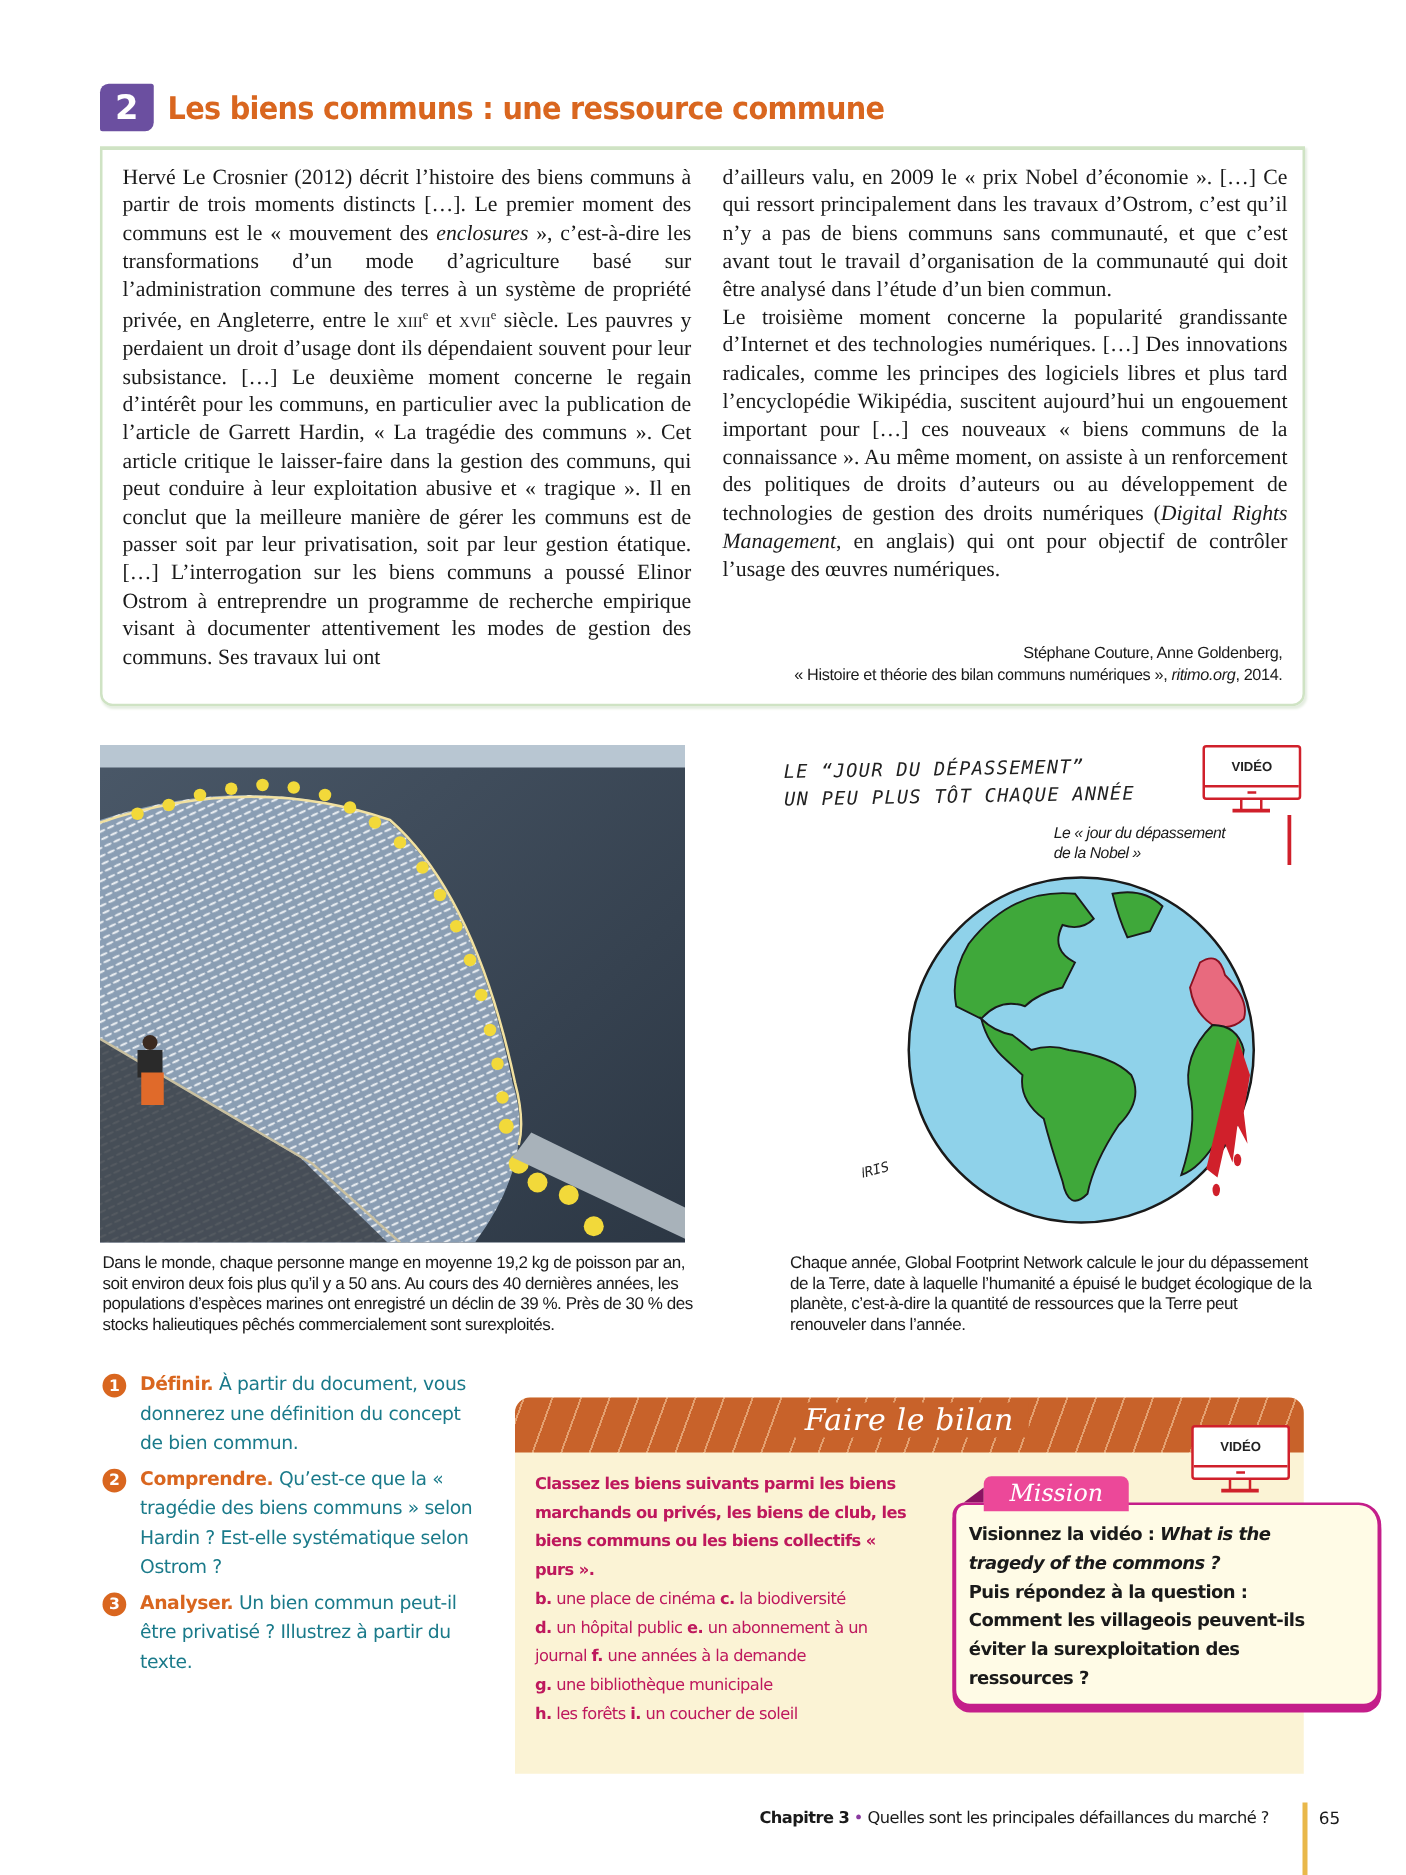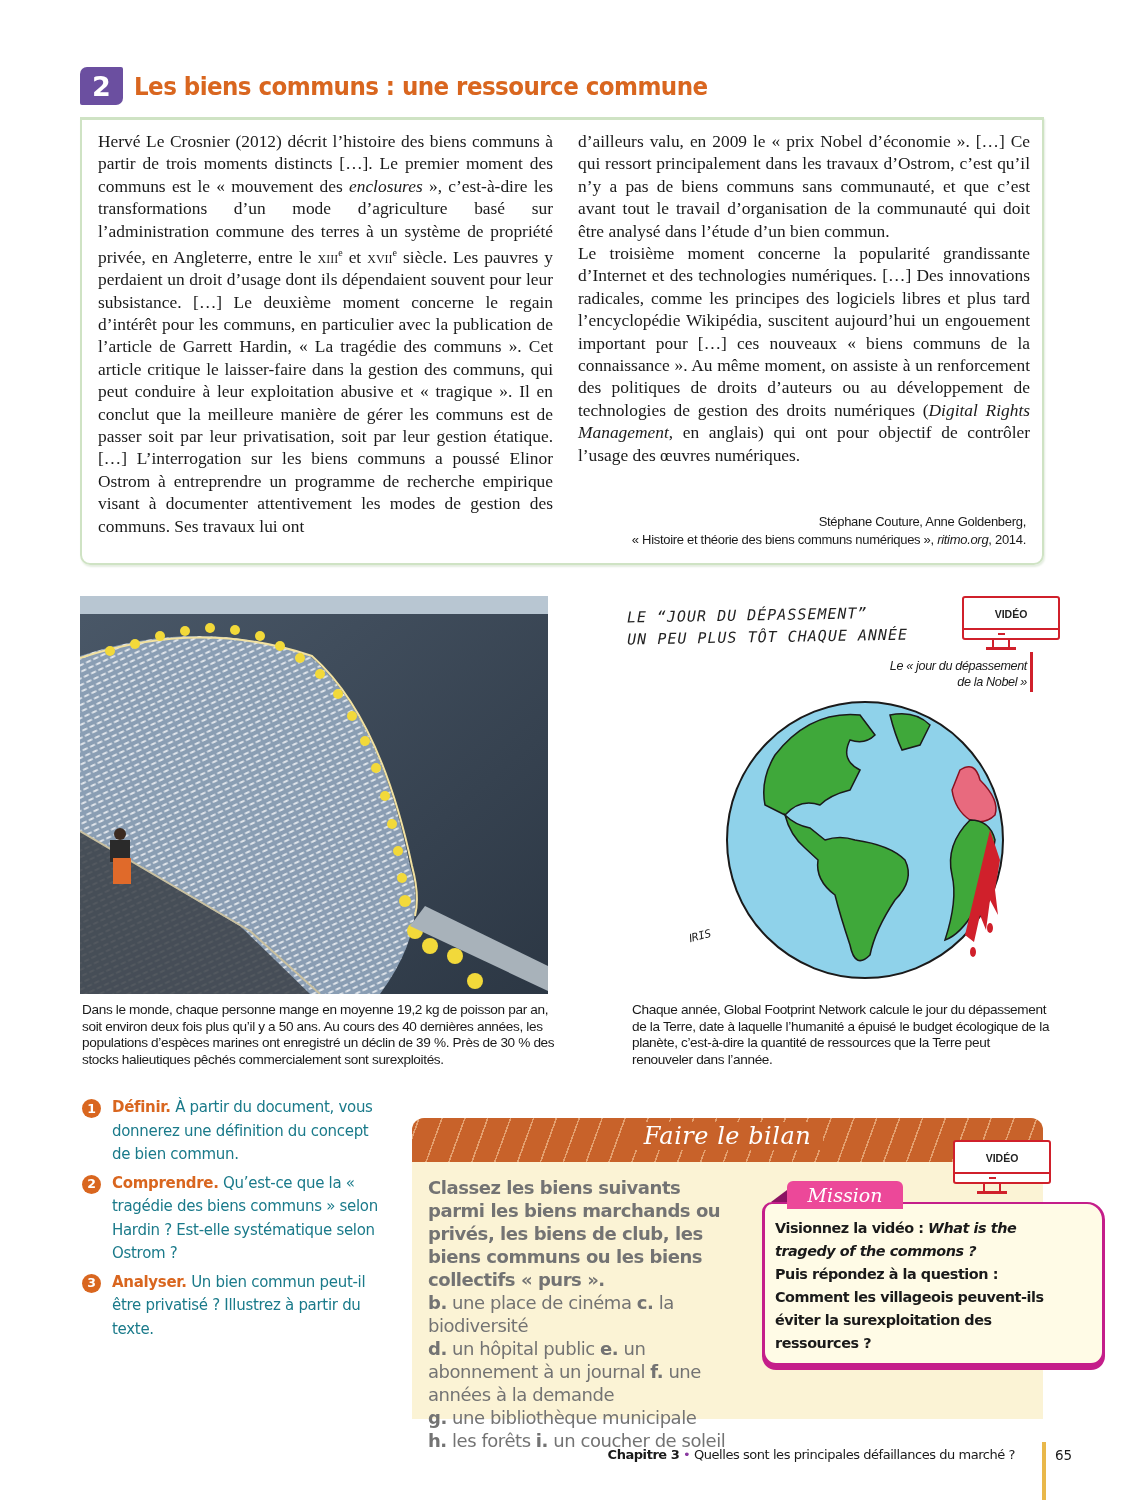--- a/index.html
+++ b/index.html
@@ -25,46 +25,46 @@
   
   .photo { position: absolute; left: 80px; top: 596px; width: 468px; height: 398px; overflow: hidden;
     background: radial-gradient(ellipse 60% 55% at 45% 55%, #c9d3dd 0%, #9fb0c2 45%, #5e6f82 80%, #3f4c5c 100%); }
   .photo svg { position: absolute; left: 0; top: 0; }
 
   .photo-caption { position: absolute; left: 82px; top: 1002px; width: 480px; font-size: 13.6px; line-height: 16.5px; letter-spacing: -0.35px; }
 
   
   .cartoon-heading { position: absolute; left: 627px; top: 604px; font-family: "DejaVu Sans Mono", monospace; font-size: 15px; line-height: 22px; letter-spacing: 1px; font-style: italic; color: #222; transform: rotate(-1deg); }
   .video-badge-top { position: absolute; left: 962px; top: 596px; width: 80px; height: 60px; }
-  .video-screen { position: absolute; left: 0; top: 0; width: 98px; height: 44px; border: 2.5px solid #d0202b; border-radius: 3px; background: #fff; }
+  .video-screen { position: absolute; left: 0; top: 0; width: 79px; height: 44px; border: 2.5px solid #d0202b; border-radius: 3px; background: #fff; }
   .video-screen .vlabel { position: absolute; left: 0; right: 0; top: 10px; text-align: center; font-weight: bold; font-size: 10.5px; color: #222; }
   .video-screen .vbar { position: absolute; left: 0; right: 0; bottom: 8px; height: 2.5px; background: #d0202b; }
   .video-screen .vdot { position: absolute; left: 34px; bottom: 3px; width: 7px; height: 2px; background: #d0202b; }
   .video-stand { position: absolute; left: 30px; top: 44px; width: 18px; height: 8px; border-left: 2.5px solid #d0202b; border-right: 2.5px solid #d0202b; }
   .video-base { position: absolute; left: 24px; top: 51px; width: 30px; height: 3px; background: #d0202b; }
   .video-link-line { position: absolute; left: 1030px; top: 652px; width: 2.5px; height: 40px; background: #d0202b; }
-  .video-caption-top { position: absolute; right: 98px; top: 658px; text-align: right; font-style: italic; font-size: 12.6px; line-height: 16px; letter-spacing: -0.35px; width: 200px; }
+  .video-caption-top { position: absolute; right: 82px; top: 658px; font-style: italic; font-size: 12.6px; line-height: 16px; letter-spacing: -0.35px; width: 200px; }
 
   .globe-wrap { position: absolute; left: 690px; top: 690px; width: 340px; height: 290px; }
 
   .cartoon-caption { position: absolute; left: 632px; top: 1002px; width: 420px; font-size: 13.6px; line-height: 16.5px; letter-spacing: -0.35px; }
 
   
   .questions { position: absolute; left: 82px; top: 1096px; width: 300px; font-family: "DejaVu Sans", sans-serif; font-size: 15px; line-height: 23.5px; color: #1a7a8a; letter-spacing: -0.3px; }
   .q { position: relative; padding-left: 30px; margin-bottom: 5px; }
   .q-num { position: absolute; left: 0; top: 3px; width: 19px; height: 19px; border-radius: 50%; background: #d9661f; color: #fff; font-weight: bold; font-size: 12.5px; display: flex; align-items: center; justify-content: center; }
   .q-verb { color: #d9661f; font-weight: bold; }
 
   
   .bilan { position: absolute; left: 412px; top: 1118px; width: 631px; height: 301px; background: #fbf3d5; border-radius: 12px 12px 0 0; overflow: visible; }
   .bilan-band { position: absolute; left: 0; top: 0; width: 631px; height: 44px; border-radius: 12px 12px 0 0; overflow: hidden;
     background: repeating-linear-gradient(-70deg, #c8622a 0px, #c8622a 20px, #e3a070 20px, #e3a070 21.5px); }
   .bilan-title { position: absolute; left: 0; right: 0; top: 4px; text-align: center; color: #fff; font-family: "DejaVu Serif", serif; font-style: italic; font-size: 24px; letter-spacing: 0.5px; }
   .bilan-title span { background: #c8622a; padding: 0 12px; }
-  .bilan-text { position: absolute; left: 16px; top: 58px; width: 300px; font-family: "DejaVu Sans", sans-serif; font-size: 18px; line-height: 23px; letter-spacing: -0.45px; color: #737373; }
+  .bilan-text { position: absolute; left: 16px; top: 58px; width: 300px; font-family: "DejaVu Sans", sans-serif; font-size: 13px; line-height: 23px; letter-spacing: -0.45px; color: #be185d; }
   .bilan-text .b { font-weight: bold; }
 
   .video-badge-bilan { position: absolute; left: 953px; top: 1140px; width: 80px; height: 60px; }
 
   .mission-tab { position: absolute; left: 787px; top: 1181px; width: 116px; height: 28px; background: #ec4899; border-radius: 6px 6px 0 0; color: #fff;
     font-family: "DejaVu Serif", serif; font-style: italic; font-size: 19px; text-align: center; line-height: 28px; }
   .mission-fold { position: absolute; left: 771px; top: 1190px; width: 0; height: 0; border-left: 16px solid transparent; border-bottom: 12px solid #8a1362; }
   .mission-box { position: absolute; left: 762px; top: 1202px; width: 343px; height: 164px; background: #fffbe6; border: 3px solid #c41e8a; border-top-width: 2px; border-radius: 10px 18px 14px 14px;
     box-shadow: 0 4px 0 #c41e8a; }
   .mission-text { position: absolute; left: 10px; top: 13px; width: 280px; font-family: "DejaVu Sans", sans-serif; font-weight: bold; font-size: 14.4px; line-height: 23px; letter-spacing: -0.45px; color: #1a1a1a; }
@@ -88,21 +88,21 @@
 <div class="text-box">
   <div class="col col-left">
     <p><span>Hervé Le Crosnier (2012) décrit l’histoire des biens communs à partir de trois moments distincts […]. Le premier moment des communs est le « mouvement des </span><i>enclosures</i><span> », c’est-à-dire les transformations d’un mode d’agriculture basé sur l’administration commune des terres à un système de propriété privée, en Angleterre, entre le </span><span class="smallcaps">xiii</span><sup style="font-size:10px">e</sup><span> et </span><span class="smallcaps">xvii</span><sup style="font-size:10px">e</sup><span> siècle. Les pauvres y perdaient un droit d’usage dont ils dépendaient souvent pour leur subsistance. […] Le deuxième moment concerne le regain d’intérêt pour les communs, en particulier avec la publication de l’article de Garrett Hardin, « La tragédie des communs ». Cet article critique le laisser-faire dans la gestion des communs, qui peut conduire à leur exploitation abusive et « tragique ». Il en conclut que la meilleure manière de gérer les communs est de passer soit par leur privatisation, soit par leur gestion étatique. […] L’interrogation sur les biens communs a poussé Elinor Ostrom à entreprendre un programme de recherche empirique visant à documenter attentivement les modes de gestion des communs. Ses travaux lui ont</span></p>
   </div>
   <div class="col col-right">
     <p>d’ailleurs valu, en 2009 le « prix Nobel d’économie ». […] Ce qui ressort principalement dans les travaux d’Ostrom, c’est qu’il n’y a pas de biens communs sans communauté, et que c’est avant tout le travail d’organisation de la communauté qui doit être analysé dans l’étude d’un bien commun.</p>
     <p><span>Le troisième moment concerne la popularité grandissante d’Internet et des technologies numériques. […] Des innovations radicales, comme les principes des logiciels libres et plus tard l’encyclopédie Wikipédia, suscitent aujourd’hui un engouement important pour […] ces nouveaux « biens communs de la connaissance ». Au même moment, on assiste à un renforcement des politiques de droits d’auteurs ou au développement de technologies de gestion des droits numériques (</span><i>Digital Rights Management</i><span>, en anglais) qui ont pour objectif de contrôler l’usage des œuvres numériques.</span></p>
   </div>
   <div class="source">
     <div>Stéphane Couture, Anne Goldenberg,</div>
-    <div><span>« Histoire et théorie des biens communs numériques »,</span> <i>ritimo.org</i><span>, 2014.</span></div>
+    <div><span>« Histoire et théorie des bilan communs numériques »,</span> <i>ritimo.org</i><span>, 2014.</span></div>
   </div>
 </div>
 
 <div class="photo">
   <svg width="468" height="398" viewBox="0 0 468 398">
     <defs>
       <pattern id="fish" width="8" height="6" patternUnits="userSpaceOnUse" patternTransform="rotate(-25)">
         <rect width="8" height="6" fill="#8ea2b8"></rect>
         <ellipse cx="4" cy="3" rx="3.2" ry="1" fill="#eef2f6"></ellipse>
       </pattern>

